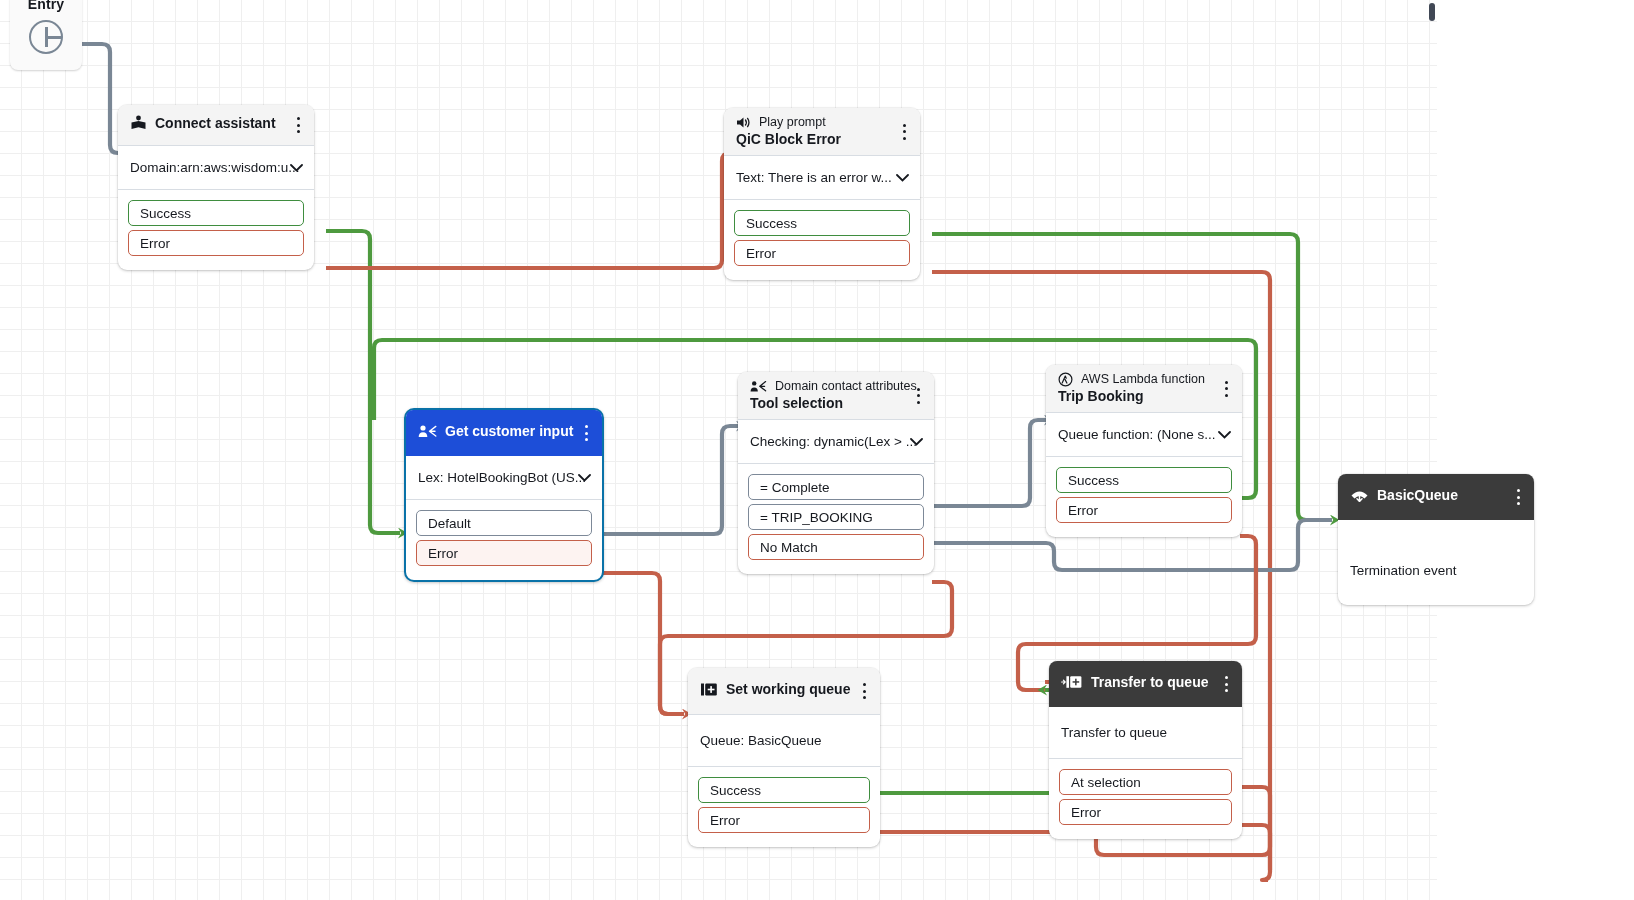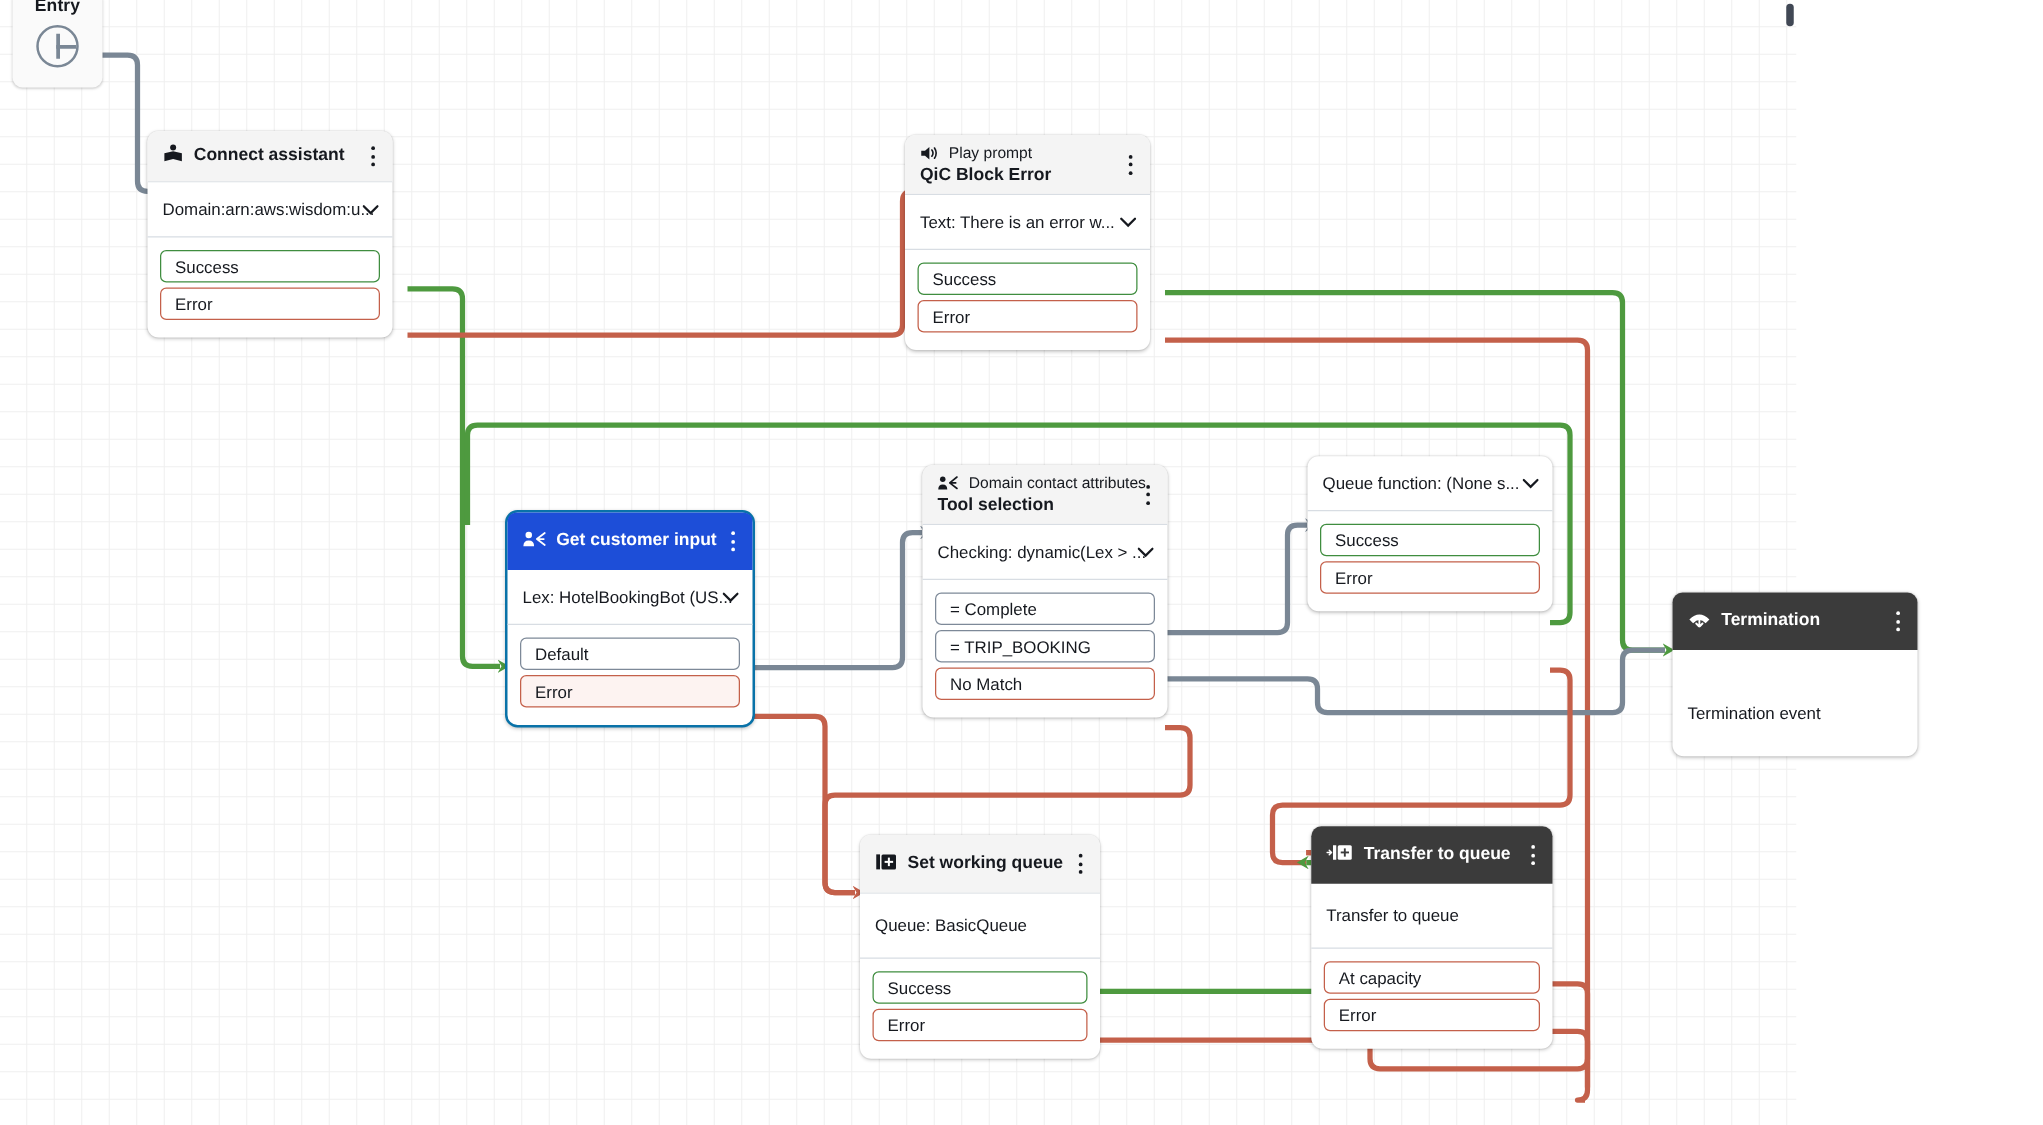--- a/index.html
+++ b/index.html
@@ -278,20 +278,37 @@
       <div class="port grey">
         <span>= TRIP_BOOKING</span>
       </div>
       <div class="port red">
         <span>No Match</span>
       </div>
     </div>
   </div>
 
   <div class="node" style="left:1046px;top:365px;width:196px;">
+    <div class="hdr" style="padding-top:7px;padding-bottom:7px;">
+      <div class="row">
+        <span class="icon">
+          <svg width="15" height="15" viewBox="0 0 15 15">
+            <circle cx="7.5" cy="7.5" r="6.4" fill="none" stroke="#16191f" stroke-width="1.2"></circle>
+            <path d="M4.2,11 L7.3,4 L8.2,6.3 M7.1,7.6 L8.9,11" stroke="#16191f" stroke-width="1.2" fill="none" stroke-linecap="round" stroke-linejoin="round"></path>
+          </svg>
+        </span>
+        <span class="subtype">AWS Lambda function</span>
+      </div>
+      <div class="title">Trip Booking</div>
+      <span class="dots">
+          <i></i>
+          <i></i>
+          <i></i>
+        </span>
+    </div>
     <div class="body">
       <span>Queue function: (None s...</span>
       <span class="chev icon">
         <svg width="13" height="9" viewBox="0 0 13 9">
             <path d="M1,1.5 L6.5,7 L12,1.5" fill="none" stroke="#16191f" stroke-width="1.8" stroke-linecap="round"></path>
           </svg>
       </span>
     </div>
     <div class="ports">
       <div class="port green">
@@ -305,21 +322,21 @@
 
   <div class="node" style="left:1338px;top:474px;width:196px;">
     <div class="hdr dark" style="padding-top:12px;padding-bottom:12px;">
       <div class="row">
         <span class="icon">
           <svg width="19" height="14" viewBox="0 0 19 14">
             <path d="M1.5,7.5 Q9.5,-0.5 17.5,7.5 L14.5,10.5 Q9.5,5.5 4.5,10.5 Z" fill="#ffffff"></path>
             <path d="M9.5,7.5 L9.5,13 M7,10.8 L9.5,13.4 L12,10.8" stroke="#ffffff" stroke-width="1.5" fill="none" stroke-linecap="round" stroke-linejoin="round"></path>
           </svg>
         </span>
-        <span class="title">Termination</span>
+        <span class="title">BasicQueue</span>
       </div>
       <span class="dots">
           <i></i>
           <i></i>
           <i></i>
         </span>
     </div>
     <div class="body nobd" style="padding:18px 12px 26px 12px;margin-top:24px;">
       <span>Termination event</span>
     </div>
@@ -375,21 +392,21 @@
           <i></i>
           <i></i>
           <i></i>
         </span>
     </div>
     <div class="body" style="padding:17px 12px;">
       <span>Transfer to queue</span>
     </div>
     <div class="ports">
       <div class="port red">
-        <span>At capacity</span>
+        <span>At selection</span>
       </div>
       <div class="port red">
         <span>Error</span>
       </div>
     </div>
   </div>
 
   <div class="vscroll"></div>
 
 </div>

